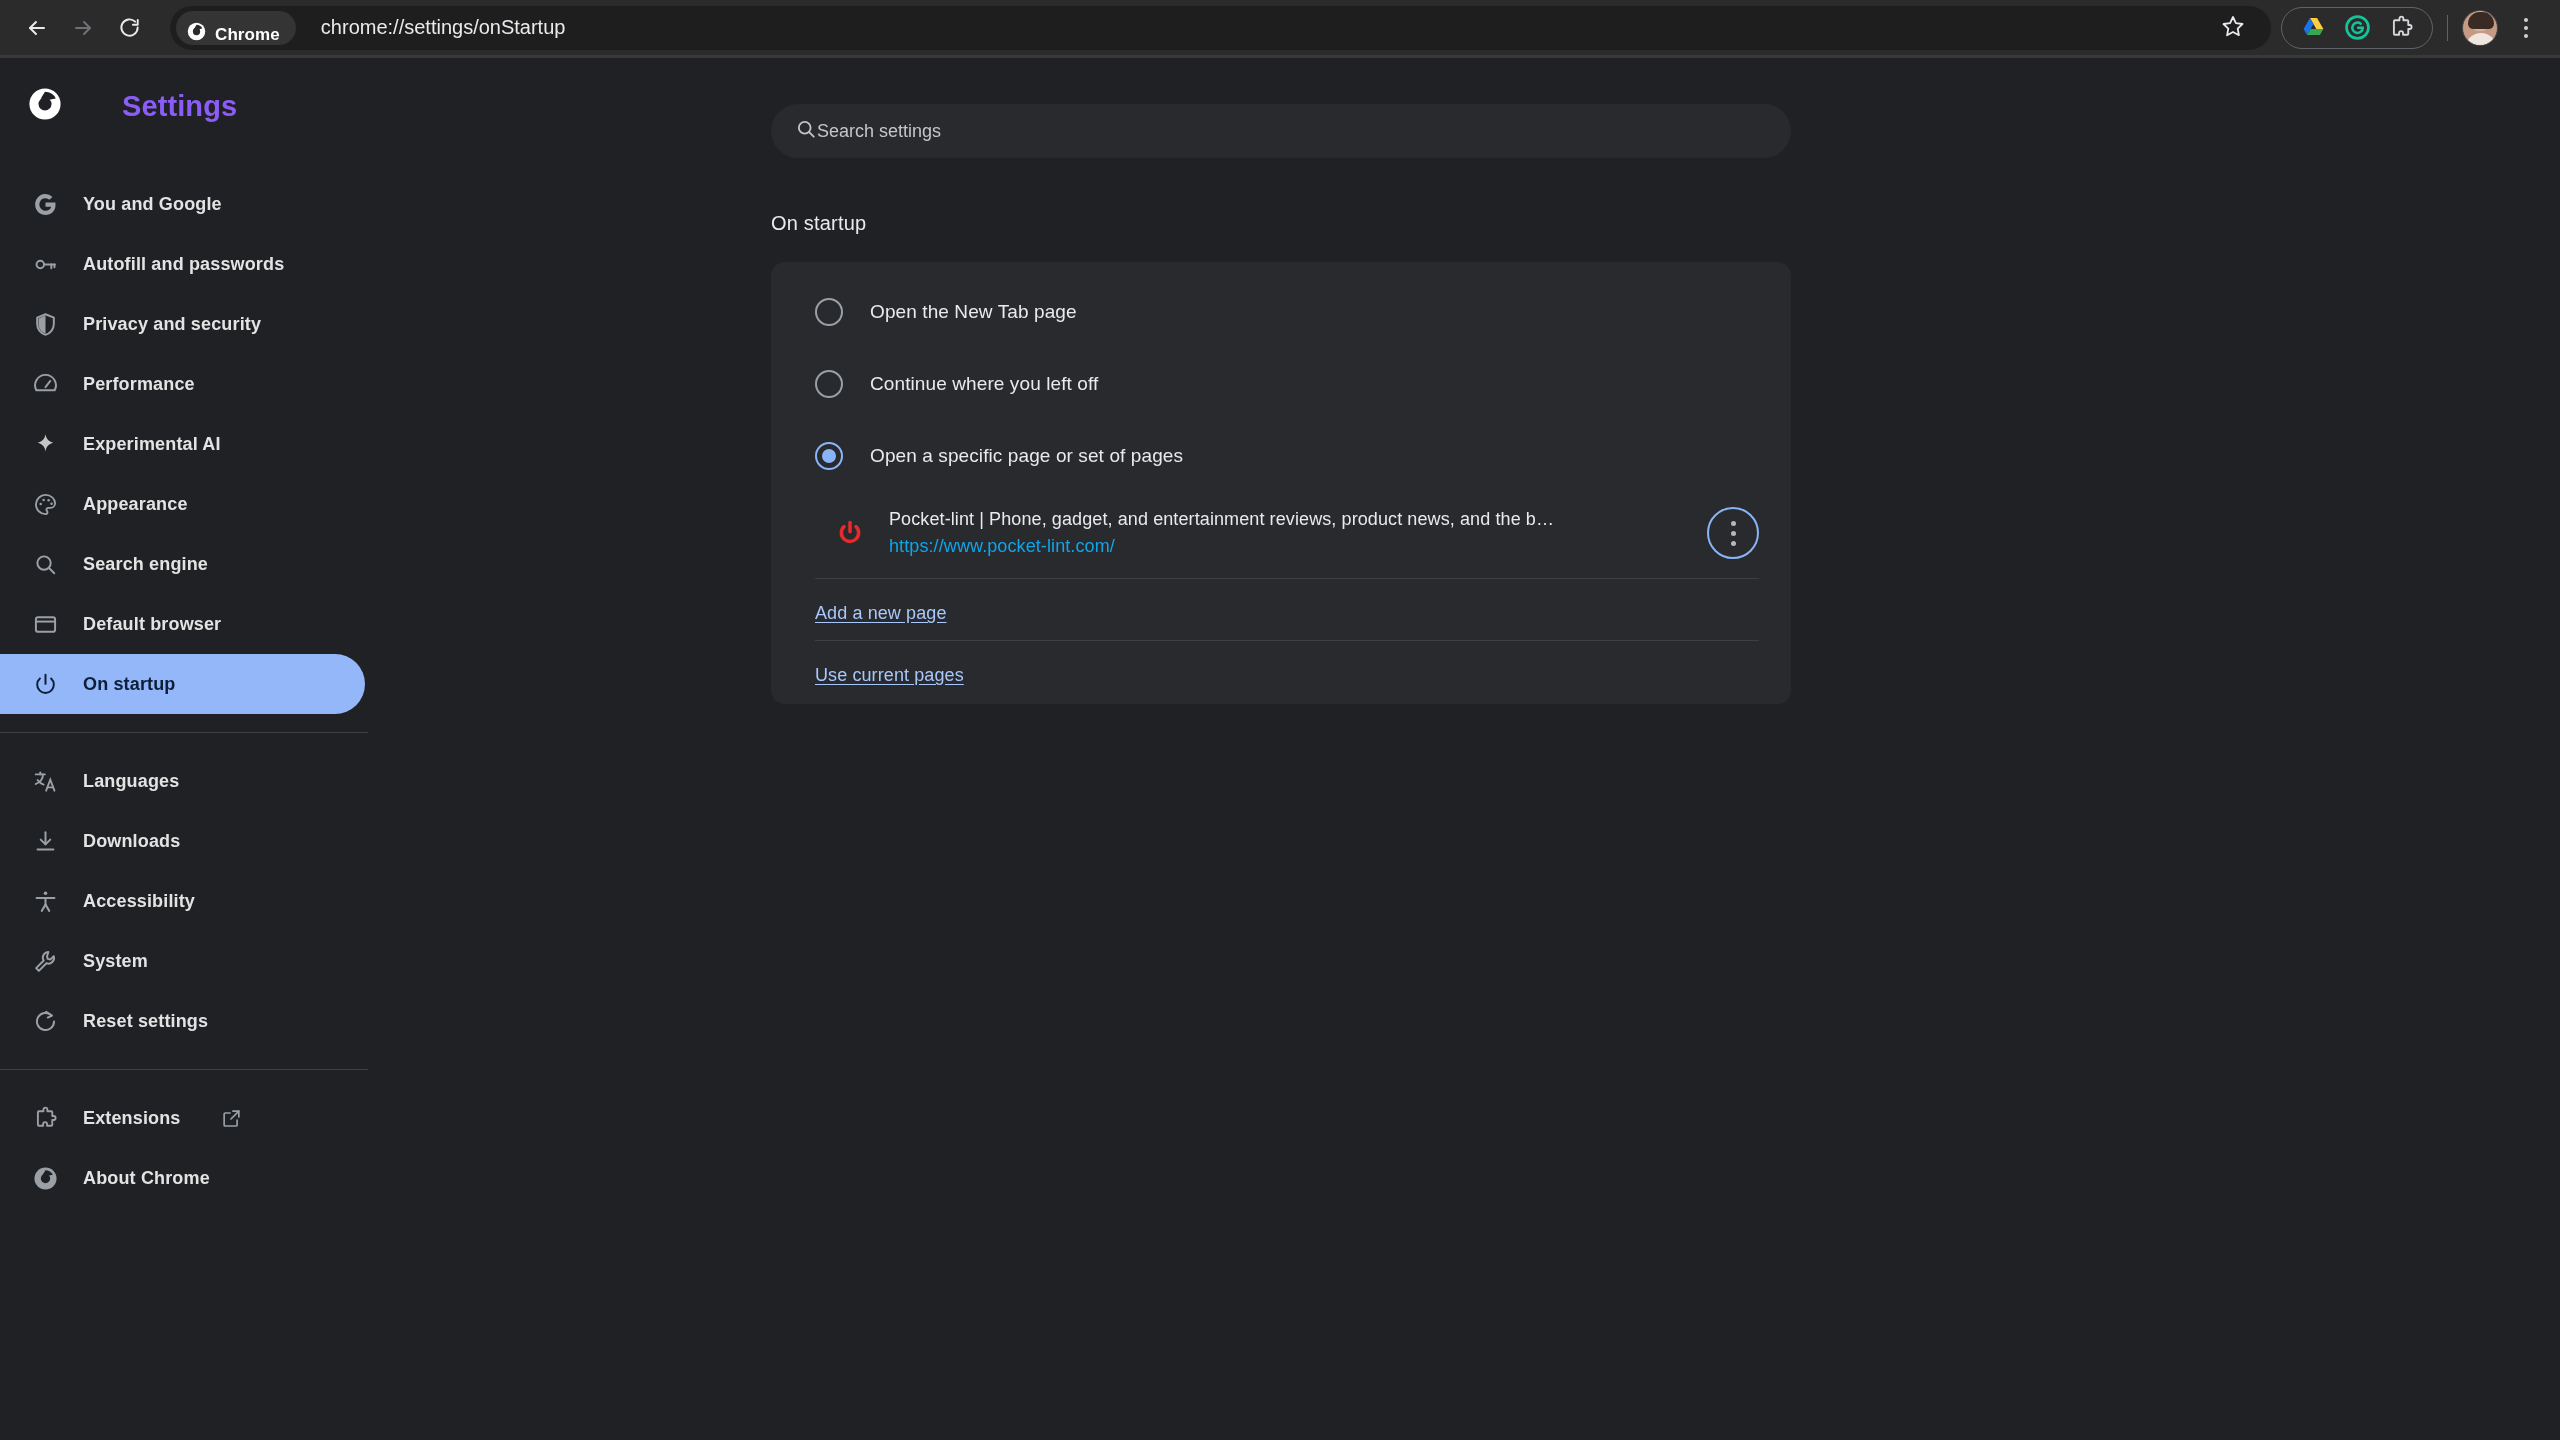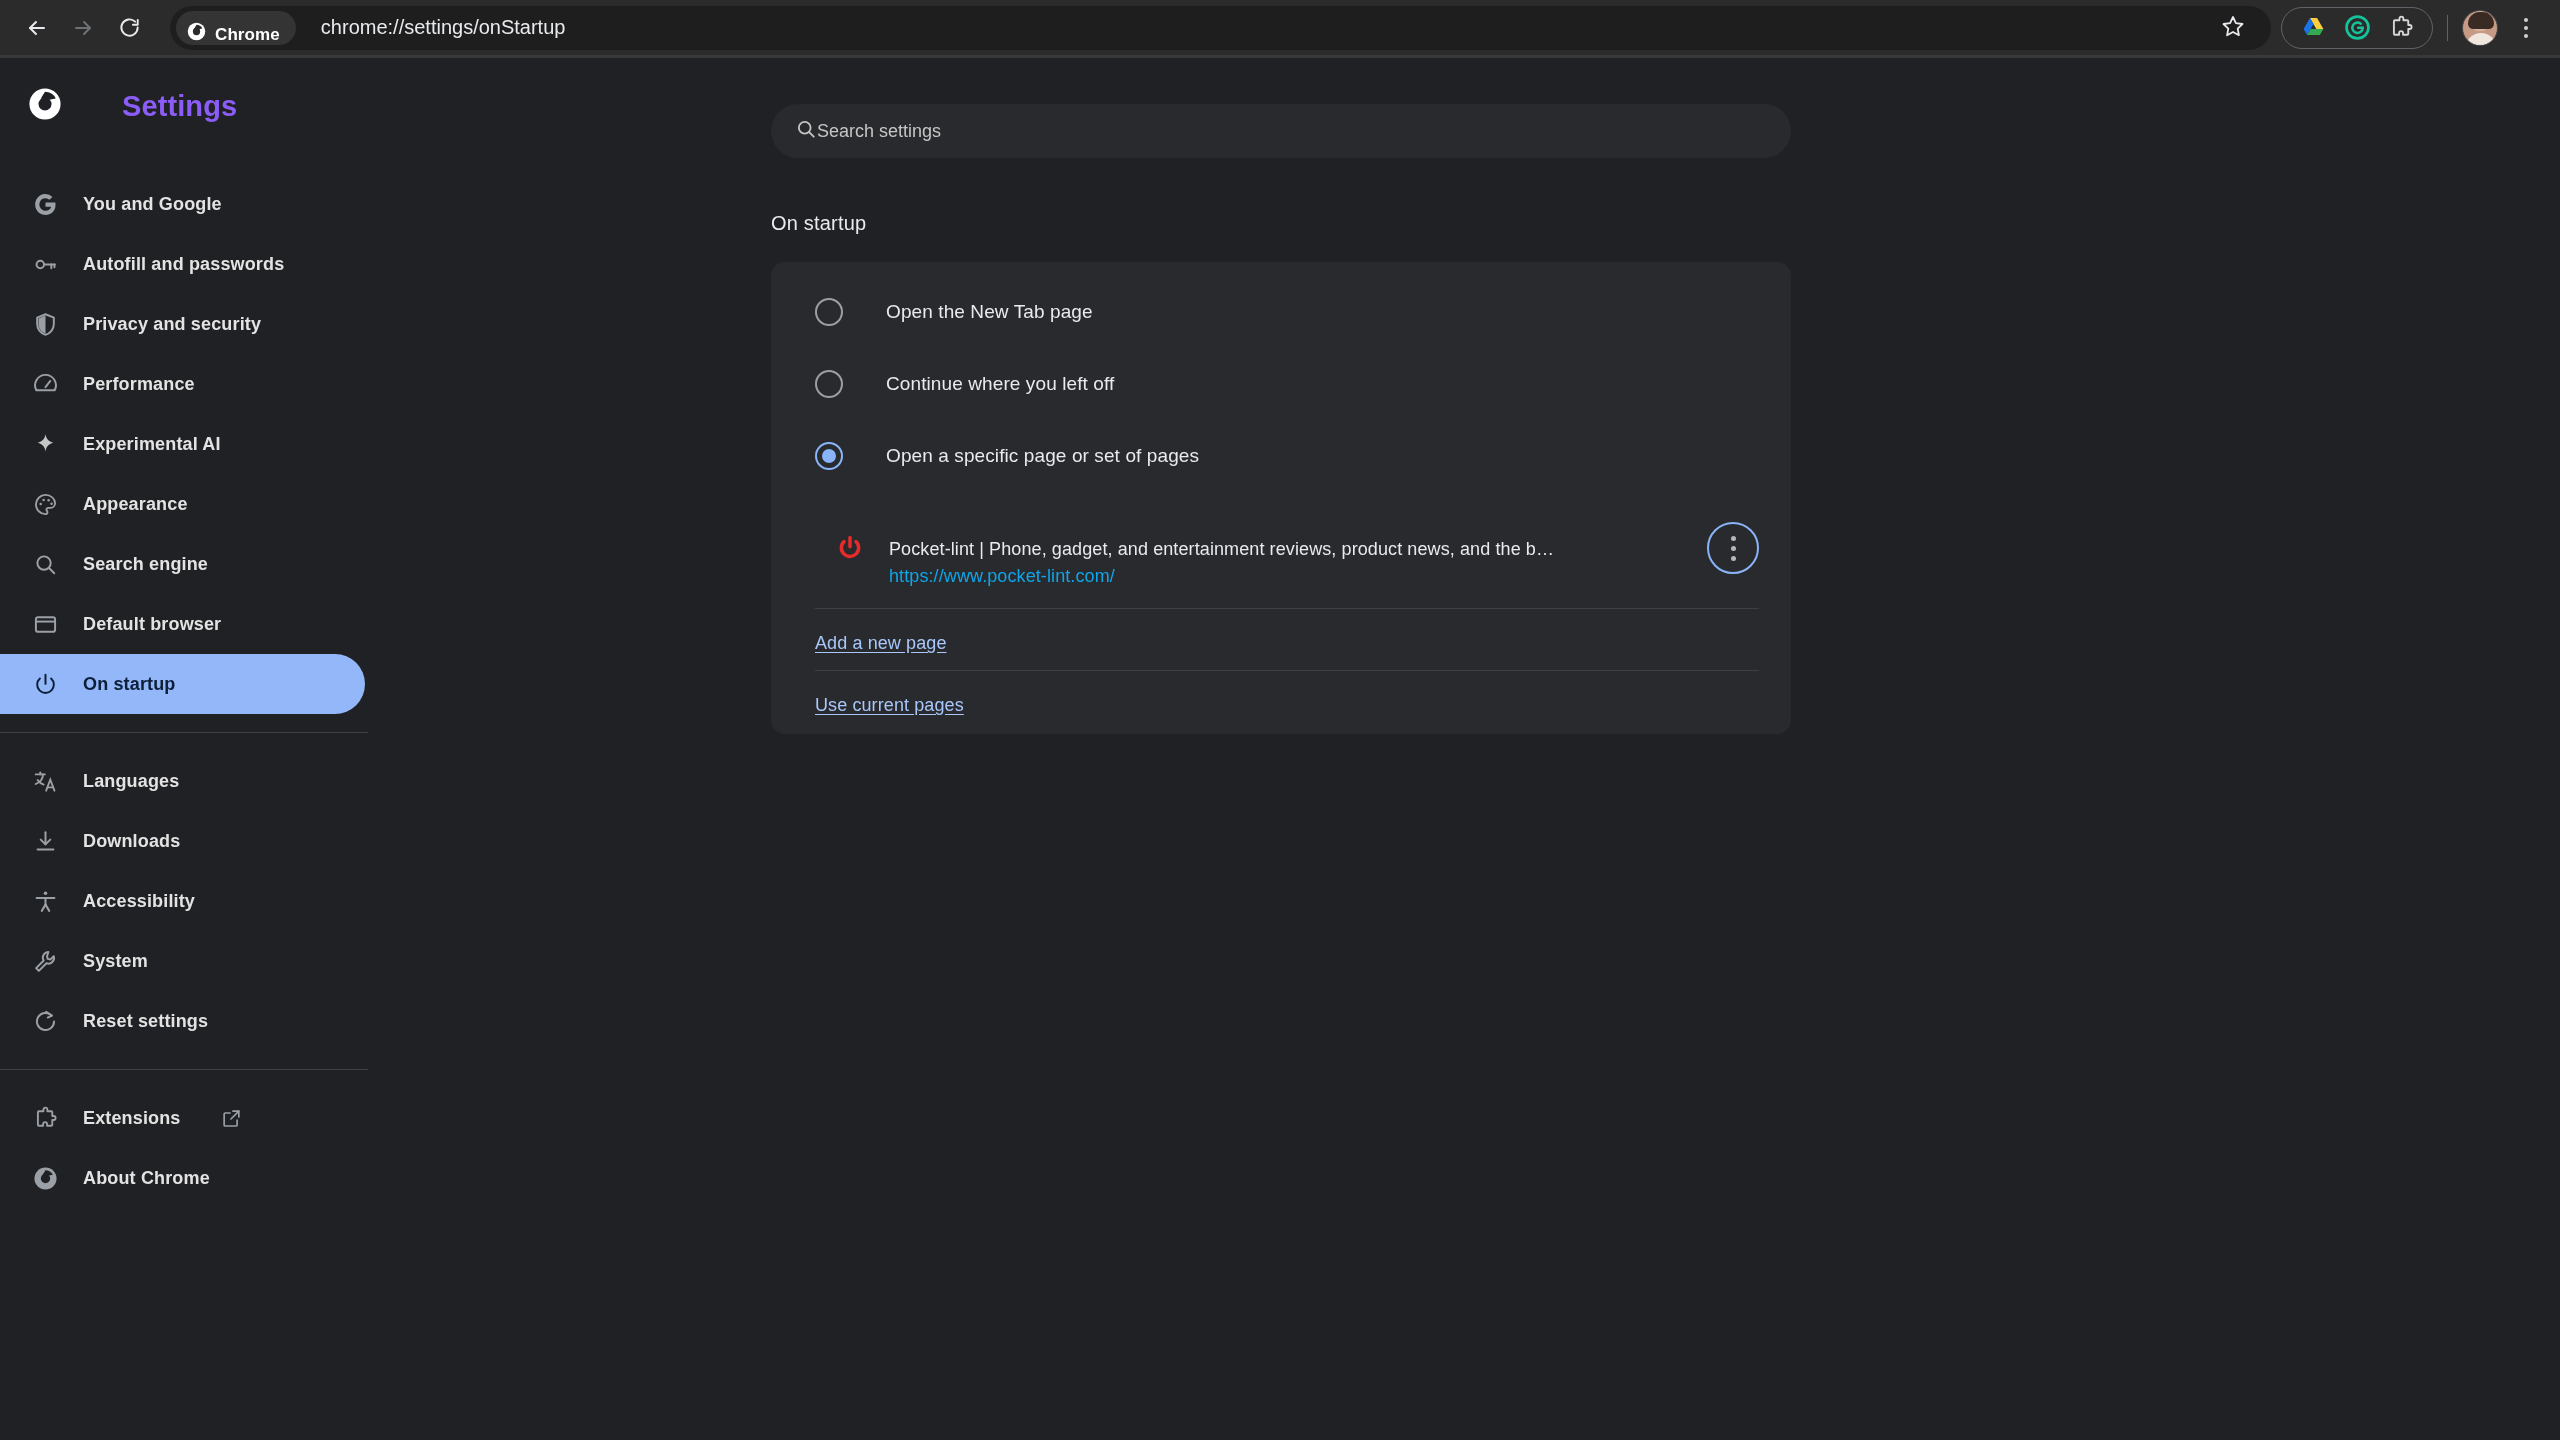--- a/index.html
+++ b/index.html
@@ -140,21 +140,21 @@
   }
 
   .card{
     margin-left:403px; margin-top:27px;
     width:1020px;
     background:#292a2d;
     border-radius:14px;
     padding:14px 0 12px 0;
   }
   .radio-row{
-    display:flex; align-items:center; gap:16px;
+    display:flex; align-items:center; gap:0;
     height:72px; padding-left:44px;
   }
   .radio{
     width:28px;height:28px;border-radius:50%;
     border:2.5px solid #9aa0a6;
     flex:0 0 auto;
     display:flex;align-items:center;justify-content:center;
   }
   .radio.checked{ border-color:#8ab4f8; }
   .radio.checked::after{
@@ -166,21 +166,21 @@
   .page-row{
     display:flex; align-items:center;
     padding:8px 32px 8px 44px;
     margin-top:6px;
   }
   .favicon{
     width:30px;height:30px;flex:0 0 auto;
     display:flex;align-items:center;justify-content:center;
     margin-left:20px;
   }
-  .page-texts{ margin-left:24px; flex:1 1 auto; min-width:0;margin-top:30px; }
+  .page-texts{ margin-left:24px; flex:1 1 auto; min-width:0; }
   .page-title{
     color:#e8eaed; font-size:18px; line-height:1.5;
     white-space:nowrap; overflow:hidden; text-overflow:clip;
     letter-spacing:.1px;
   }
   .page-url{ color:#0ea5e9; font-size:18px; line-height:1.5; letter-spacing:.1px;}
   .kebab{
     width:52px;height:52px;border-radius:50%;
     border:2px solid #8ab4f8;
     display:flex;flex-direction:column;align-items:center;justify-content:center;gap:5px;

